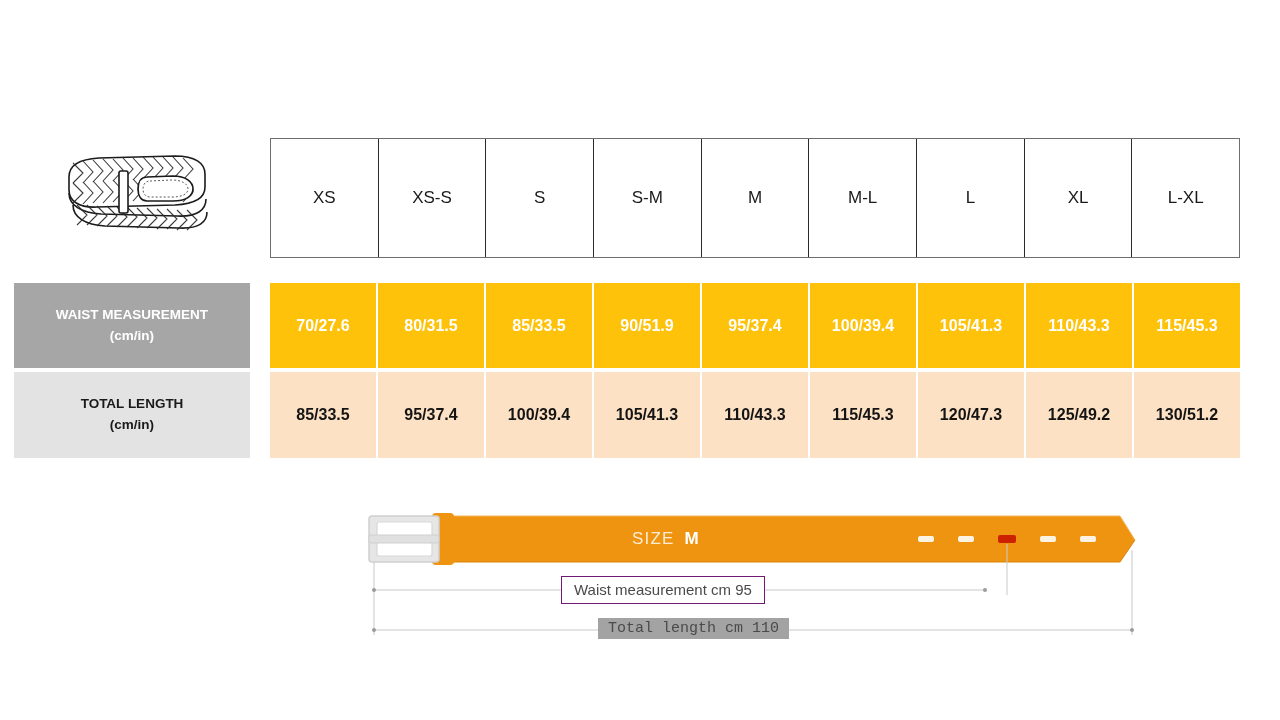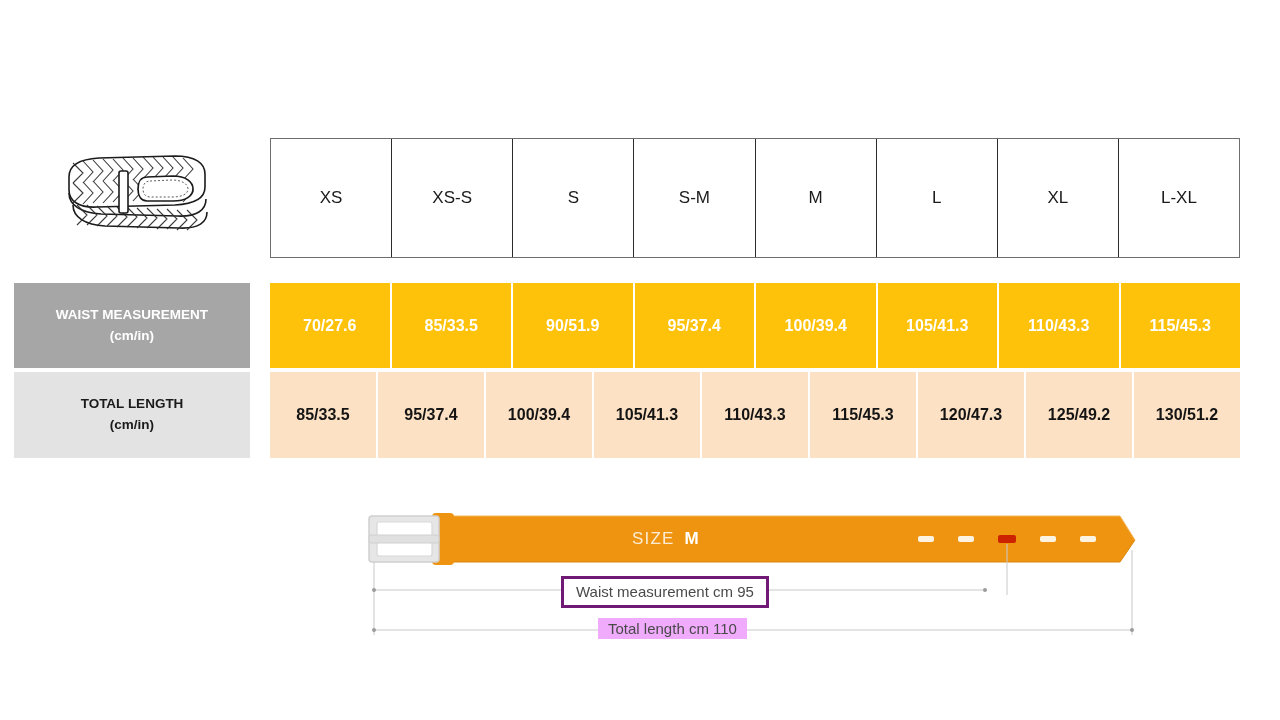--- a/index.html
+++ b/index.html
@@ -122,32 +122,33 @@
     font-weight: bold;
     letter-spacing: 0.5px;
     margin-left: 10px;
   }
   #waist-dim-label {
     position: absolute;
     left: 561px;
     top: 576px;
     padding: 4px 12px 5px 12px;
     background: #ffffff;
-    border: 3px solid #701a75;
+    border: 1px solid #701a75;
     font-size: 15px;
     color: #4a4a4a;
   }
   #length-dim-label {
     position: absolute;
     left: 598px;
     top: 618px;
     padding: 2px 10px;
-    background: #f0abfc;
+    background: #a3a3a3;
     font-size: 15px;
     color: #4a4a4a;
+    font-family: Liberation Mono, monospace;
   }
 </style>
 </head>
 <body>
 
 <div id="product-icon">
   <svg width="160" height="100" viewBox="0 0 160 100" xmlns="http://www.w3.org/2000/svg">
     <g fill="none" stroke="#1b1b1b" stroke-width="1.6">
       <path d="M14,34 C14,22 26,16 44,15 L120,13 C140,13 150,20 150,31 L150,44 C150,55 140,61 120,62 L42,64 C24,65 14,58 14,47 Z"></path>
       <path d="M14,50 C14,62 26,70 46,71 L122,73 C142,74 151,67 151,56"></path>
@@ -163,31 +164,33 @@
     <path d="M95,38 L117,37 C127,37 133,41 133,46 C133,51 127,54 117,54 L95,54 C90,54 88,50 88,46 C88,42 90,38 95,38 Z" fill="none" stroke="#4a4a4a" stroke-width="0.9" stroke-dasharray="2,2"></path>
   </svg>
 </div>
 
 <div id="size-header-table">
   <div class="hcell">XS</div>
   <div class="hcell">XS-S</div>
   <div class="hcell">S</div>
   <div class="hcell">S-M</div>
   <div class="hcell">M</div>
+  <div class="hcell">M-L</div>
   <div class="hcell">L</div>
   <div class="hcell">XL</div>
   <div class="hcell">L-XL</div>
 </div>
 
 <div class="row-label" id="waist-row-label">
   <span>WAIST MEASUREMENT</span>
   <span>(cm/in)</span>
 </div>
 <div class="value-row" id="waist-values">
   <div class="vcell">70/27.6</div>
+  <div class="vcell">80/31.5</div>
   <div class="vcell">85/33.5</div>
   <div class="vcell">90/51.9</div>
   <div class="vcell">95/37.4</div>
   <div class="vcell">100/39.4</div>
   <div class="vcell">105/41.3</div>
   <div class="vcell">110/43.3</div>
   <div class="vcell">115/45.3</div>
 </div>
 
 <div class="row-label" id="length-row-label">

